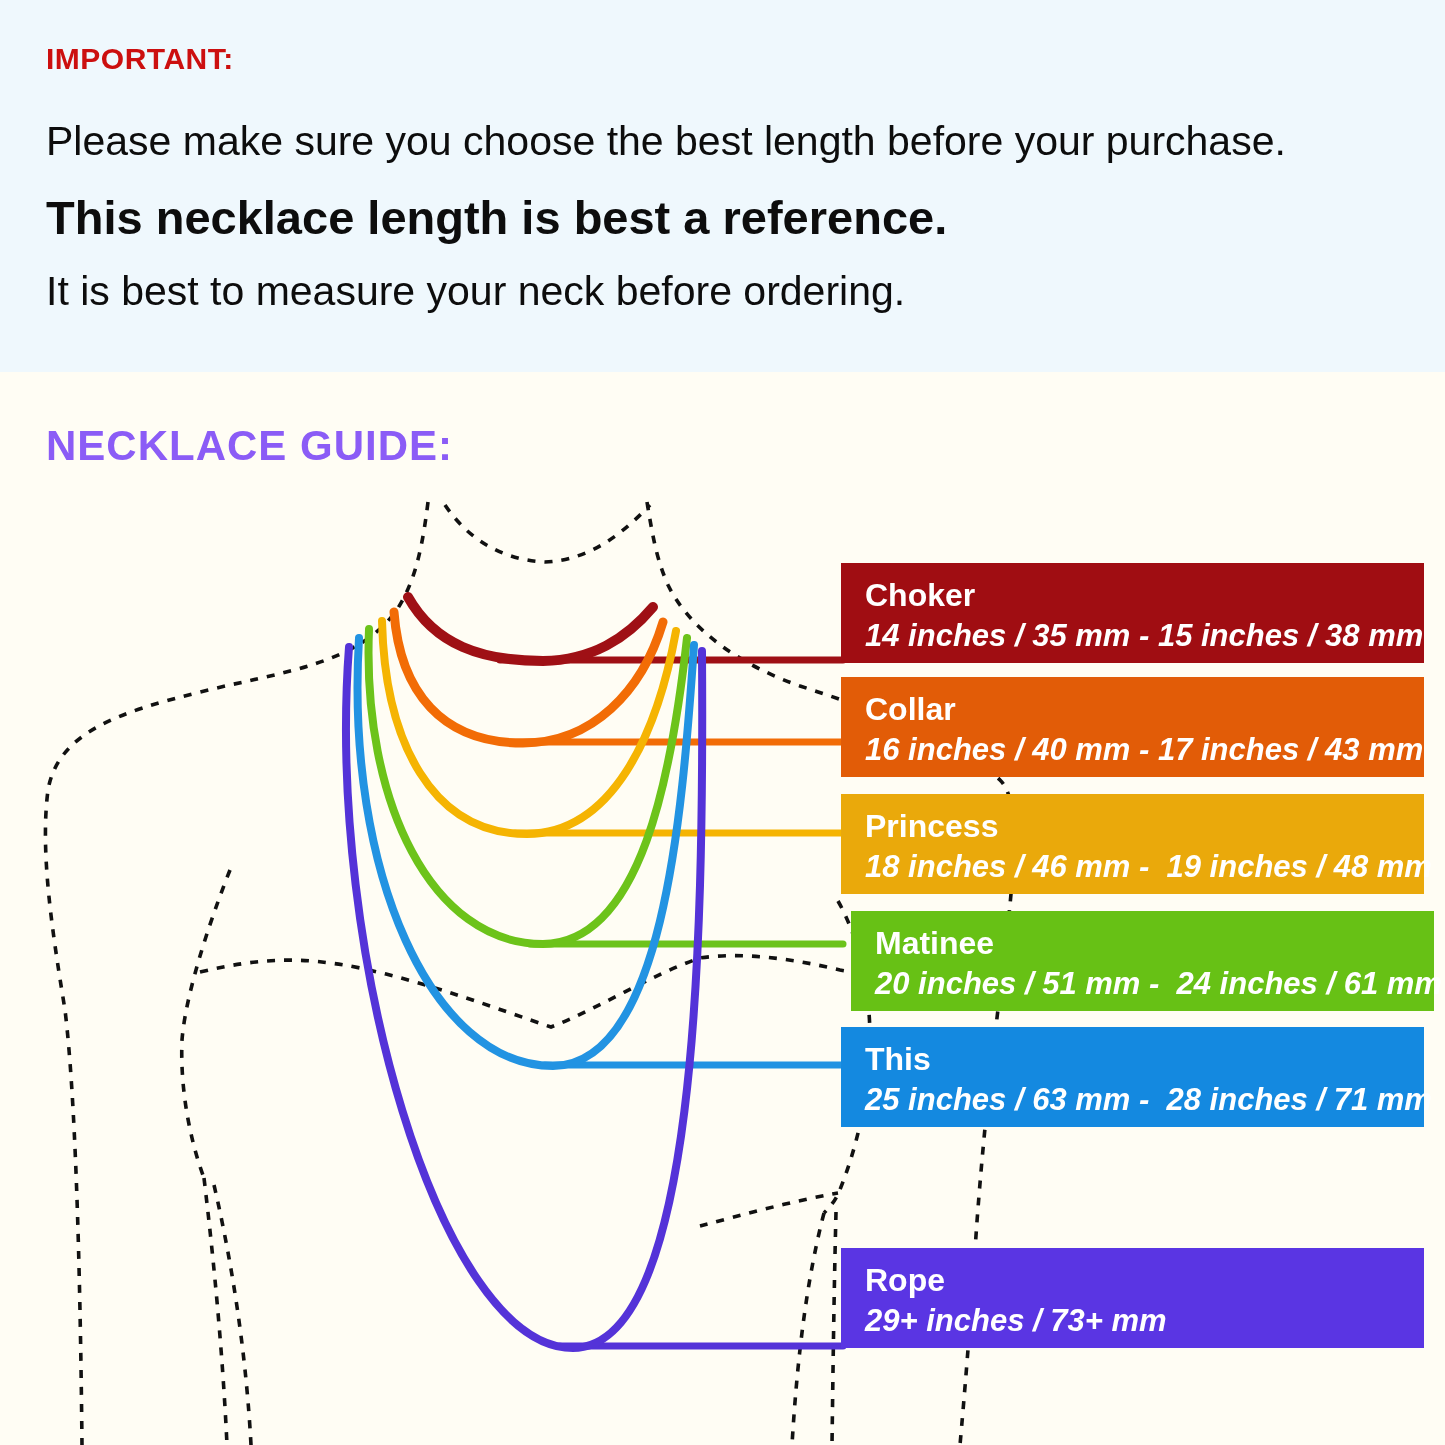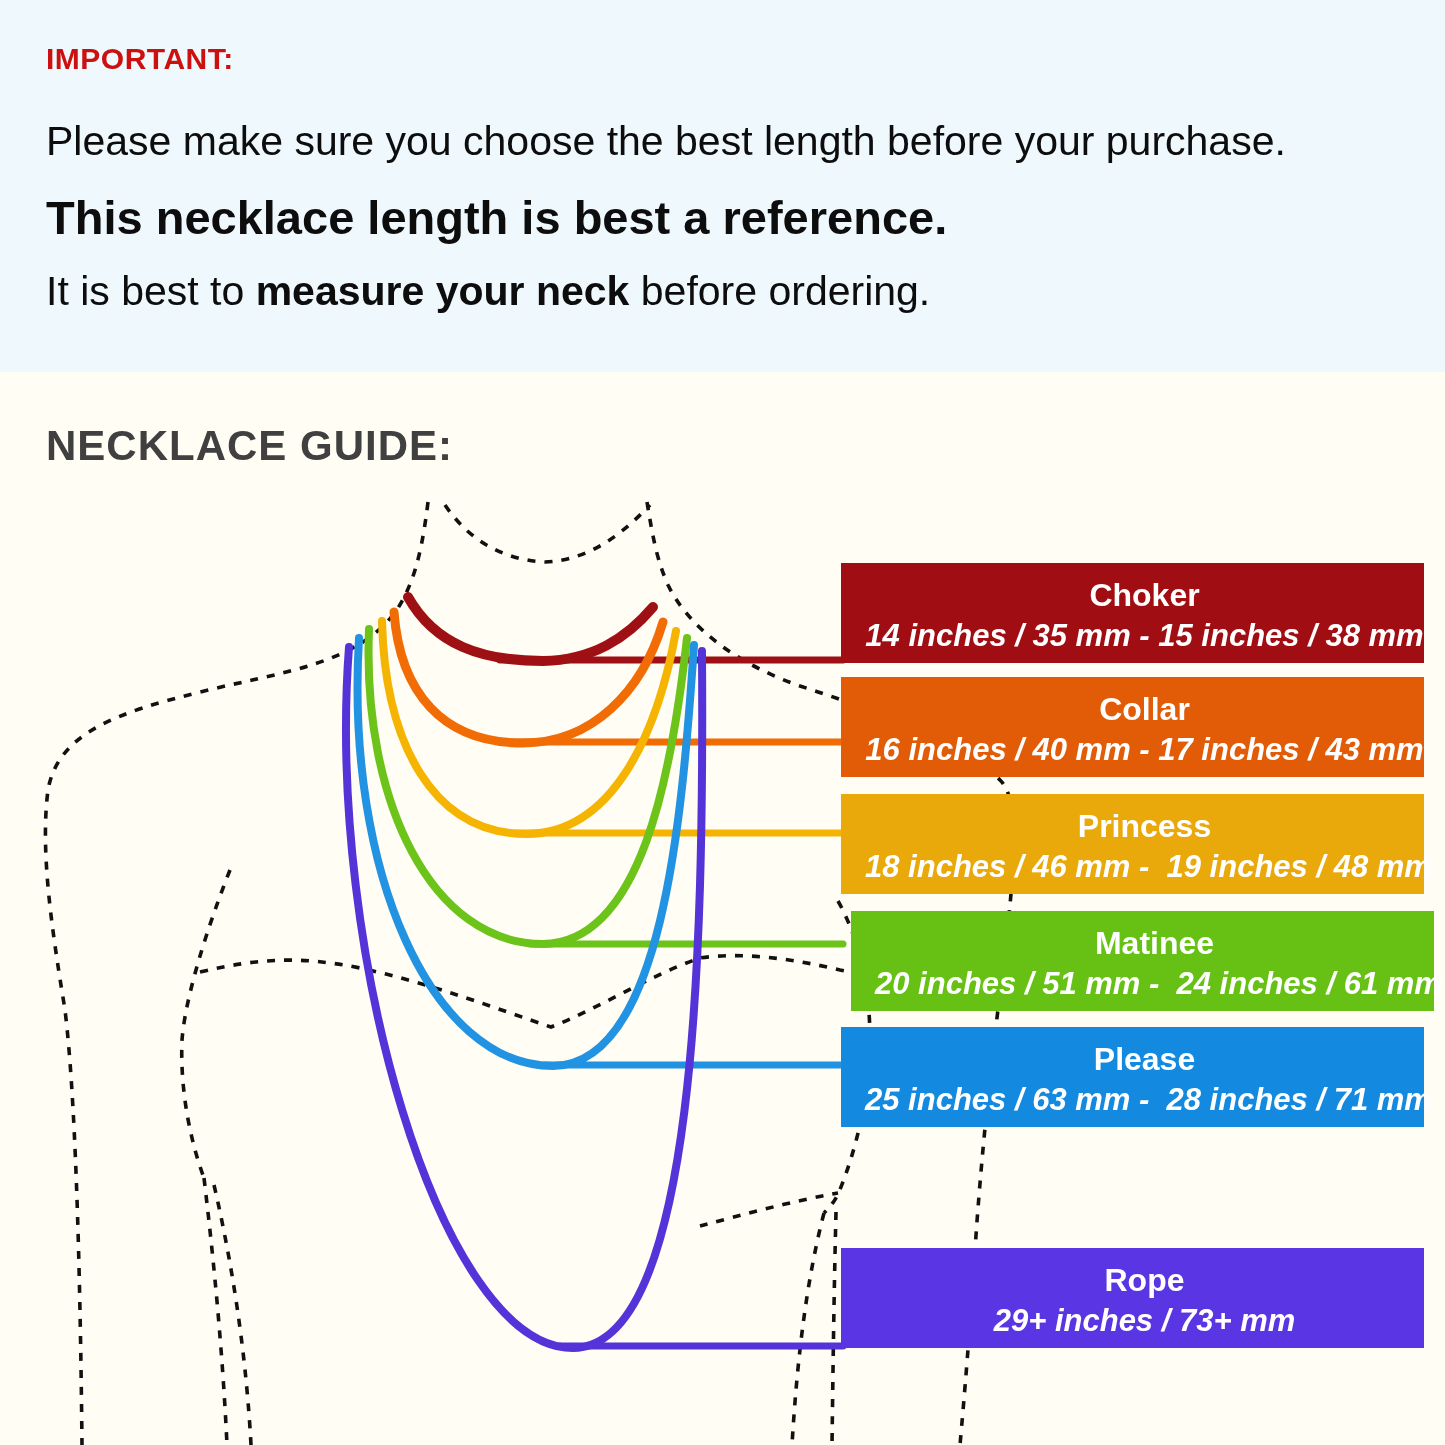--- a/index.html
+++ b/index.html
@@ -21,29 +21,29 @@
     font-size:41px;color:#0d0d0d;margin-top:6px;
   }
   .b-line2{
     position:absolute;left:46px;top:190px;
     font-size:47px;font-weight:bold;color:#0d0d0d;
   }
   .b-line3{
     position:absolute;left:46px;top:268px;
     font-size:41px;color:#0d0d0d;
   }
-  .b-line3 b{font-weight:bold;}
+  .b-line3 b{font-weight:normal;}
   .guide-title{
     position:absolute;left:46px;top:422px;
-    font-size:42px;font-weight:bold;color:#404040;letter-spacing:1px;
+    font-size:42px;font-weight:bold;color:#8b5cf6;letter-spacing:1px;
   }
   .diagram-svg{position:absolute;left:0;top:0;}
   .nbox{
     position:absolute;left:841px;width:583px;height:100px;
-    color:#ffffff;box-sizing:border-box;padding:14px 0 0 24px;text-align:center;
+    color:#ffffff;box-sizing:border-box;padding:14px 0 0 24px;
   }
   .nname{font-size:32px;font-weight:bold;line-height:1.15;}
   .nrange{font-size:31px;font-weight:bold;font-style:italic;white-space:pre;line-height:1.2;margin-top:3px;}
 </style>
 </head>
 <body>
 
 <div class="banner">
   <div class="important">IMPORTANT:</div>
   <div class="b-line1">Please make sure you choose the best length before your purchase.</div>
@@ -105,19 +105,19 @@
 </div>
 <div class="nbox" style="top: 794px; background-color: rgb(234, 169, 11);">
   <div class="nname">Princess</div>
   <div class="nrange">18 inches / 46 mm -  19 inches / 48 mm</div>
 </div>
 <div class="nbox" style="top: 911px; background-color: rgb(103, 193, 21); margin-left: 10px;">
   <div class="nname">Matinee</div>
   <div class="nrange">20 inches / 51 mm -  24 inches / 61 mm</div>
 </div>
 <div class="nbox" style="top: 1027px; background-color: rgb(20, 137, 224);">
-  <div class="nname">Please</div>
+  <div class="nname">This</div>
   <div class="nrange">25 inches / 63 mm -  28 inches / 71 mm</div>
 </div>
 <div class="nbox" style="top: 1248px; background-color: rgb(90, 53, 227);">
   <div class="nname">Rope</div>
   <div class="nrange">29+ inches / 73+ mm</div>
 </div>
 
 </body></html>

